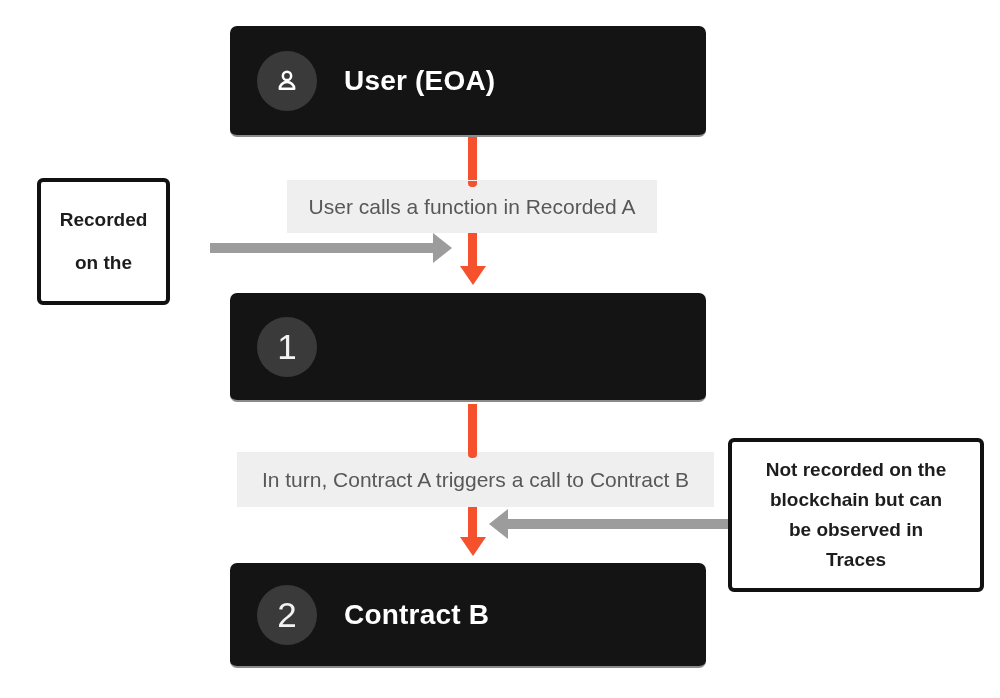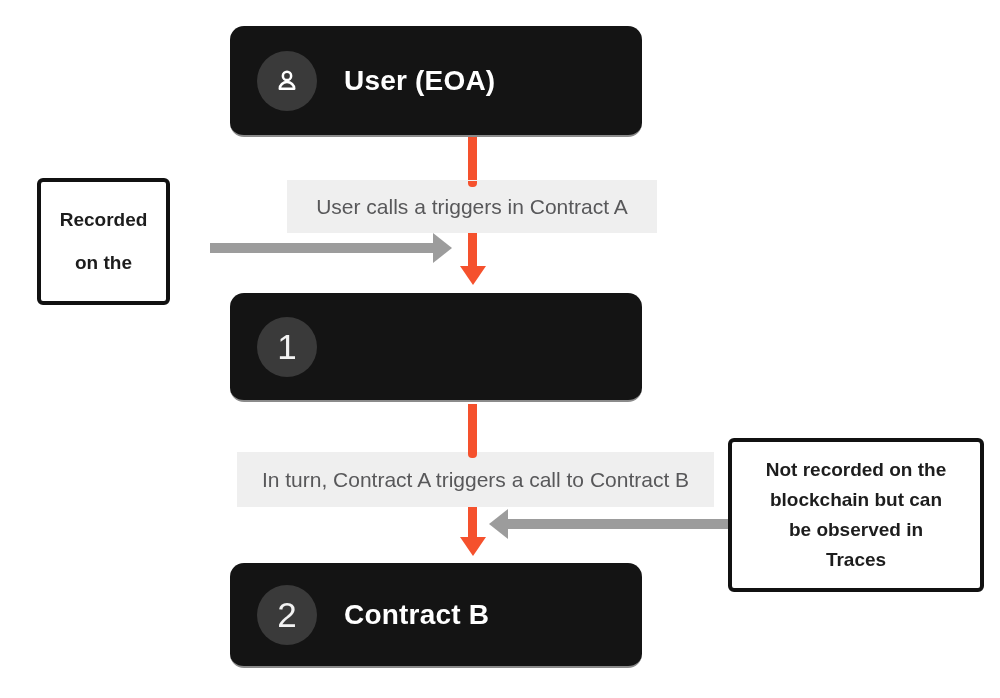--- a/index.html
+++ b/index.html
@@ -9,23 +9,23 @@
   }
   .stage{
     position:relative;
     width:1000px;height:698px;
     background:#ffffff;
     overflow:hidden;
   }
   
   .node{
     position:absolute;
-    left:230px;width:412px;
+    left:230px;width:476px;
     background:#141414;
-    border-radius:14px;
+    border-radius:7px;
     border-bottom:2px solid #8b8b8b;
     box-sizing:border-box;
     display:flex;align-items:center;
     z-index:2;
   }
   .node .badge{
     width:60px;height:60px;border-radius:50%;
     background:#3a3a3a;
     margin-left:27px;
     display:flex;align-items:center;justify-content:center;
@@ -112,21 +112,21 @@
   <div class="rbar" style="left:468px;top:507px;height:31px;"></div>
   <div class="rhead" style="left:460px;top:537px;"></div>
 
   <div class="gbar" style="left:210px;top:243px;width:224px;"></div>
   <div class="ghead-right" style="left:433px;top:233px;"></div>
 
   <div class="gbar" style="left:508px;top:519px;width:222px;"></div>
   <div class="ghead-left" style="left:489px;top:509px;"></div>
 
   <div class="step-label" style="left:287px;top:180px;width:370px;height:53px;">
-    <span>User calls a triggers in Contract A</span>
+    <span>User calls a function in Recorded A</span>
   </div>
   <div class="step-label" style="left:237px;top:452px;width:477px;height:55px;align-items:center;">
     <span>In turn, Contract A triggers a call to Contract B</span>
   </div>
 
   <div class="node node-user">
     <div class="badge">
       <svg class="user-svg" width="32" height="32" viewBox="0 0 24 24" fill="none" stroke="#ffffff" stroke-width="1.9" stroke-linecap="round" stroke-linejoin="round">
         <circle cx="12" cy="8.2" r="3.1"></circle>
         <path d="M6.6 17.8 a5.4 5.0 0 0 1 10.8 0 Z"></path>

